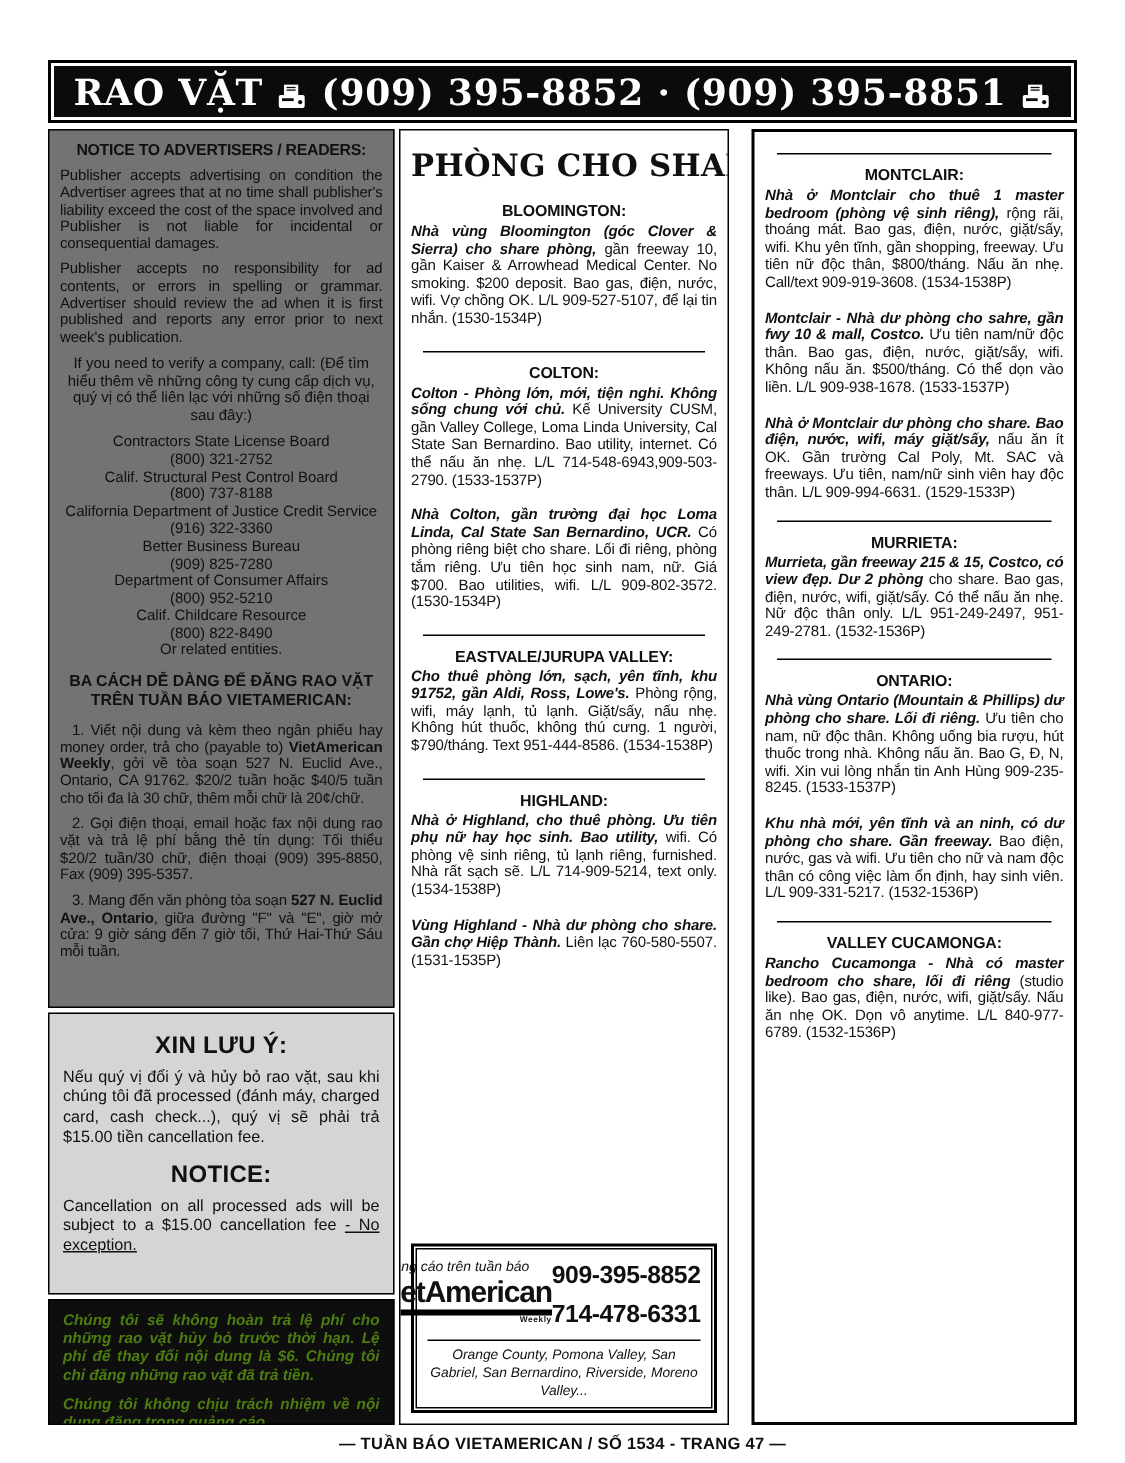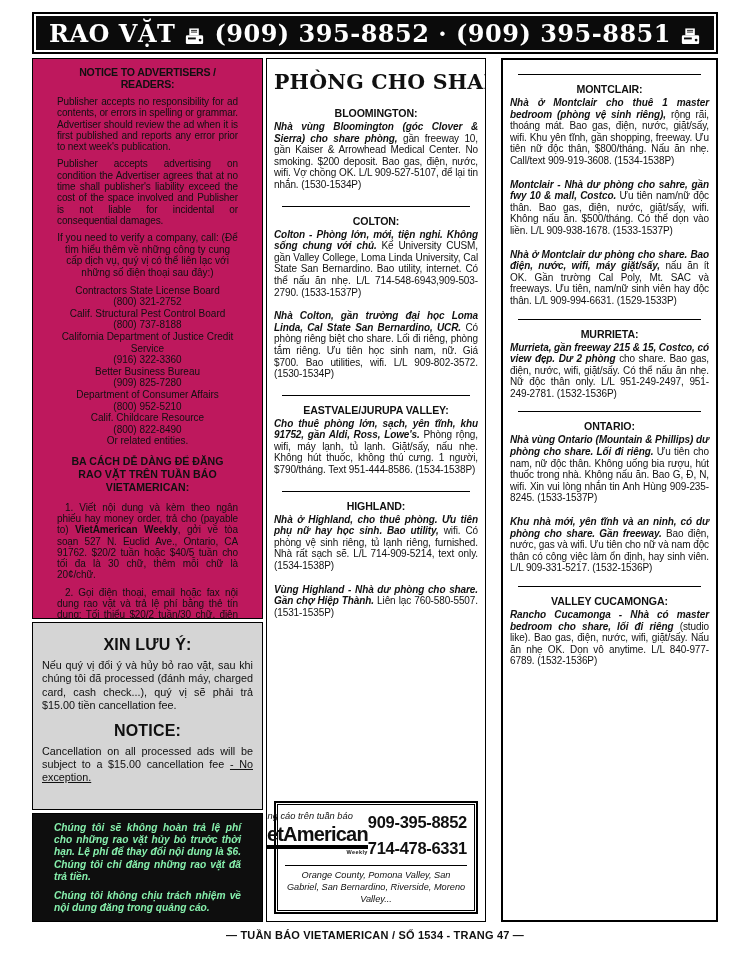--- a/index.html
+++ b/index.html
@@ -2,42 +2,42 @@
 <html><head>
 <meta charset="utf-8">
 <style>
   * { box-sizing: border-box; }
   html,body { margin:0; padding:0; }
   body {
     width:750px; height:975px; background:#ffffff; overflow:hidden;
     font-family:"Liberation Sans","DejaVu Sans",sans-serif; color:#101010;
     -webkit-font-smoothing:antialiased;
   }
-  .page { position:absolute; left:32px; top:12px; width:686px; }
+  .page { position:absolute; left:32px; top:40px; width:686px; }
 
   
   .header-wrap { border:2px solid #000; padding:2px; margin-bottom:4px; background:#fff; }
   .header-bar {
     background:#0b0b0b; color:#fff; height:34px;
     display:flex; align-items:center; justify-content:center; gap:9px;
     font-family:"DejaVu Serif","Liberation Serif",serif; font-weight:bold;
     font-size:24px; letter-spacing:0.5px;
   }
   .fax { width:21px; height:19px; display:inline-block; }
 
   
   .columns { display:flex; gap:3px; height:864px; align-items:stretch; }
   .col-left  { width:231px; display:flex; flex-direction:column; }
   .col-mid   { width:220px; border:1px solid #000; padding:6px 7px 7px; display:flex; flex-direction:column; overflow:hidden; background:#fff; }
   .col-right { flex:1; border:2px solid #000; padding:14px 7px 6px; overflow:hidden; background:#fff;margin-left:12px; }
 
   
-  .box-a { border:1px solid #000; padding:6px 24px; flex:1; overflow:hidden; background:#be185d; }
+  .box-a { border:1px solid #000; padding:6px 7px; flex:1; overflow:hidden; background:#737373; }
   .box-gray { border:1px solid #000; background:#d5d5d5; margin-top:3px; height:188px; padding:4px 8px; overflow:hidden; }
-  .box-black { background:#0e0e0e; color:#86efac; margin-top:3px; height:109px; padding:8px 21px; overflow:hidden; border:1px solid #000; }
+  .box-black { background:#0e0e0e; color:#4d7c0f; margin-top:3px; height:84px; padding:8px 9px; overflow:hidden; border:1px solid #000; }
 
   .lh  { font-size:10.6px; font-weight:bold; text-align:center; margin:1px 0 6px; letter-spacing:-0.2px; }
   .t   { font-size:10px; line-height:1.13; text-align:justify; margin:0 0 6px; letter-spacing:-0.1px; }
   .tc  { font-size:10px; line-height:1.16; text-align:center; margin:0 0 6px; }
   .agency-line { font-size:10px; line-height:1.16; text-align:center; }
   .agencies { margin-bottom:6px; }
   .heading3 { font-size:10.6px; font-weight:bold; text-align:center; margin:8px 6px 7px; line-height:1.25; }
   .step { text-indent:8px; }
   .b { font-weight:bold; }
 
@@ -102,22 +102,22 @@
         </svg>
       </span>
     </div>
   </div>
 
   <div class="columns">
 
     <div class="col-left">
       <div class="box-a">
         <div class="lh">NOTICE TO ADVERTISERS / READERS:</div>
+        <p class="t">Publisher accepts advertising on condition the Advertiser agrees that at no time shall publisher's liability exceed the cost of the space involved and Publisher is not liable for incidental or consequential damages.</p>
         <p class="t">Publisher accepts no responsibility for ad contents, or errors in spelling or grammar. Advertiser should review the ad when it is first published and reports any error prior to next week's publication.</p>
-        <p class="t">Publisher accepts advertising on condition the Advertiser agrees that at no time shall publisher's liability exceed the cost of the space involved and Publisher is not liable for incidental or consequential damages.</p>
         <p class="tc">If you need to verify a company, call: (Để tìm hiểu thêm về những công ty cung cấp dịch vụ, quý vị có thể liên lạc với những số điện thoại sau đây:)</p>
 
         <div class="agencies">
           <div class="agency-line">Contractors State License Board</div>
           <div class="agency-line">(800) 321-2752</div>
           <div class="agency-line">Calif. Structural Pest Control Board</div>
           <div class="agency-line">(800) 737-8188</div>
           <div class="agency-line">California Department of Justice Credit Service</div>
           <div class="agency-line">(916) 322-3360</div>
           <div class="agency-line">Better Business Bureau</div>

